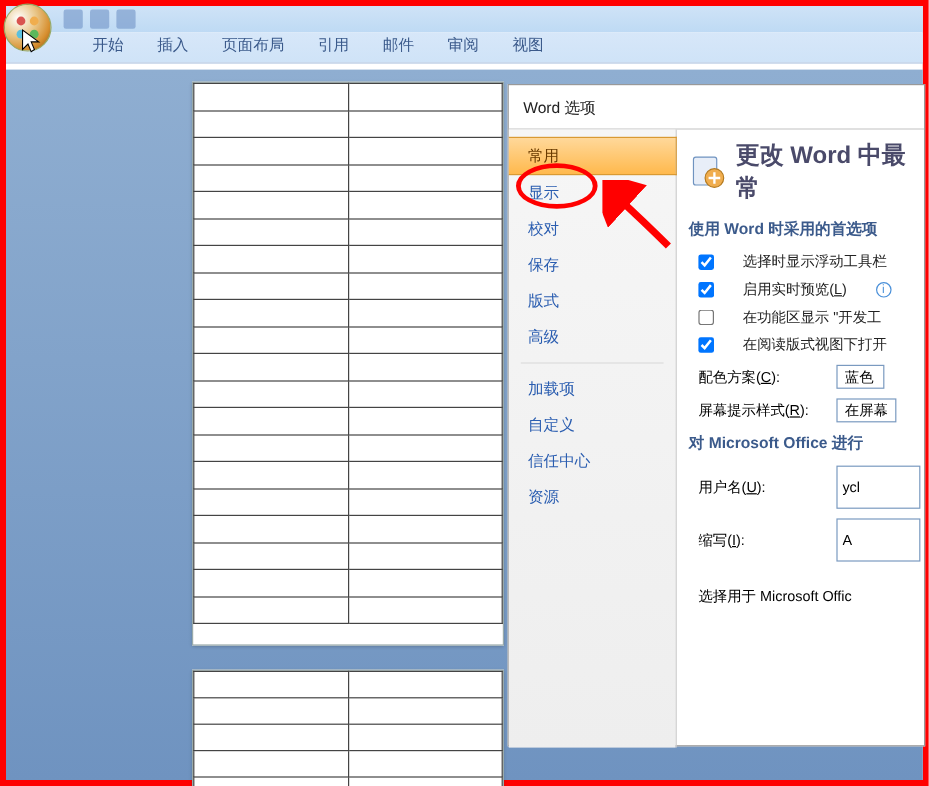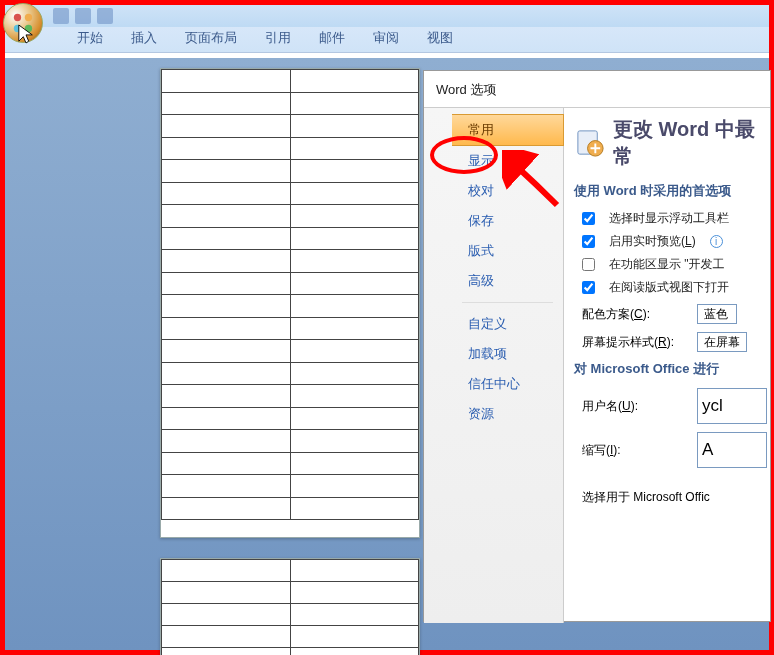--- a/index.html
+++ b/index.html
@@ -17,39 +17,39 @@
   .workspace { position:absolute; top:53px; left:0; right:0; bottom:0; background: linear-gradient(#8faed1,#6f93c0); }
   .doc-page { position:absolute; background:#fff; border:1px solid #9aa; box-shadow:0 1px 3px rgba(0,0,0,.25); }
   .doc1 { top:10px; left:155px; width:260px; height:470px; }
   .doc2 { top:500px; left:155px; width:260px; height:140px; }
   .tbl { width:100%; border-collapse:collapse; }
   .tbl td { border:1px solid #444; height:22px; }
   .doc1 .tbl td { height:22.5px; }
   .dialog { position:absolute; top:12px; left:418px; width:348px; height:552px; background:#fff; border:1px solid #999; }
   .dlg-title { padding:10px 12px 8px; font-size:13px; color:#222; }
   .dlg-body { display:flex; border-top:1px solid #ccc; height:calc(100% - 34px);}
-  .sidebar { width:140px; background: linear-gradient(#f6f6f6,#eee); border-right:1px solid #ccc; padding-top:6px;padding-left:28px;}
+  .sidebar { width:140px; background: linear-gradient(#f6f6f6,#eee); border-right:1px solid #ccc; padding-top:6px;}
   .side-item { padding:6px 12px 6px 16px; color:#2a5db0; font-size:13px; cursor:pointer; position:relative;}
   .side-item.selected { background: linear-gradient(#ffd89a,#ffb94d); color:#6a3b00; border:1px solid #d99a33; border-left:none; margin-right:-1px;}
   .side-sep { border-top:1px solid #ddd; margin:6px 10px; }
   .circle-mark { position:absolute; border:4px solid #ff0000; border-radius:50%; width:68px; height:38px; top:28px; left:6px; z-index:10; pointer-events:none;}
   .arrow-mark { position:absolute; top:42px; left:78px; z-index:10; pointer-events:none;}
   .arrow-mark svg { width:60px; height:60px; }
   .content { flex:1; padding:8px 0 8px 10px; overflow:hidden; }
   .hdr-row { display:flex; align-items:center; gap:8px; margin-bottom:12px; }
   .hdr-icon { width:32px; height:32px; }
   .hdr-text { font-size:20px; font-weight:bold; color:#4a4a6a; }
   .section-title { font-weight:bold; color:#3b5a8b; font-size:13px; margin:8px 0 10px; }
-  .opt-row { display:flex; align-items:center; gap:14px; margin:6px 0 6px 8px; font-size:12px; color:#222; }
+  .opt-row { display:flex; align-items:center; gap:24px; margin:6px 0 6px 8px; font-size:12px; color:#222; }
   .opt-row input[type=checkbox] { width:13px; height:13px; }
   .info-icon { display:inline-block; width:13px; height:13px; border-radius:50%; border:1px solid #4a90d9; color:#4a90d9; font-size:10px; line-height:11px; text-align:center; }
   .form-row { display:flex; align-items:center; gap:10px; margin:8px 0 8px 8px; font-size:12px;}
   .form-row label { min-width:105px; }
   .form-row .val-box { border:1px solid #7a9ac0; background:#fff; padding:2px 6px; min-width:40px; height:20px; display:flex; align-items:center;}
-  .form-row input[type=text] { border:1px solid #7a9ac0; padding:17px 4px; height:20px; width:70px; font-size:17px;}
+  .form-row input[type=text] { border:1px solid #7a9ac0; padding:17px 4px; height:20px; width:70px; font-size:12px;}
   .note { margin:21px 0 0 8px; font-size:12px; }
   .underline { text-decoration:underline; }
 </style>
 </head>
 <body>
 
 <div class="frame">
   <div class="office-btn">
     <svg viewBox="0 0 24 24">
         <circle cx="6" cy="6" r="4" fill="#d9534f"></circle>
@@ -209,22 +209,22 @@
                 <path d="M55 55 Q 35 35 12 14" stroke="#ff0000" stroke-width="6" fill="none" marker-end="url(#ah)"></path>
               </svg>
           </div>
           <div class="side-item selected">常用</div>
           <div class="side-item">显示</div>
           <div class="side-item">校对</div>
           <div class="side-item">保存</div>
           <div class="side-item">版式</div>
           <div class="side-item">高级</div>
           <div class="side-sep"></div>
+          <div class="side-item">加载项</div>
           <div class="side-item">自定义</div>
-          <div class="side-item">加载项</div>
           <div class="side-item">信任中心</div>
           <div class="side-item">资源</div>
         </div>
         <div class="content">
           <div class="hdr-row">
             <div class="hdr-icon">
               <svg viewBox="0 0 32 32">
                   <rect x="4" y="4" width="20" height="24" rx="2" fill="#e8eef8" stroke="#6f93c0"></rect>
                   <circle cx="22" cy="22" r="8" fill="#f0ad4e" stroke="#b47a1f"></circle>
                   <path d="M22 17 v10 M17 22 h10" stroke="#fff" stroke-width="2"></path>

